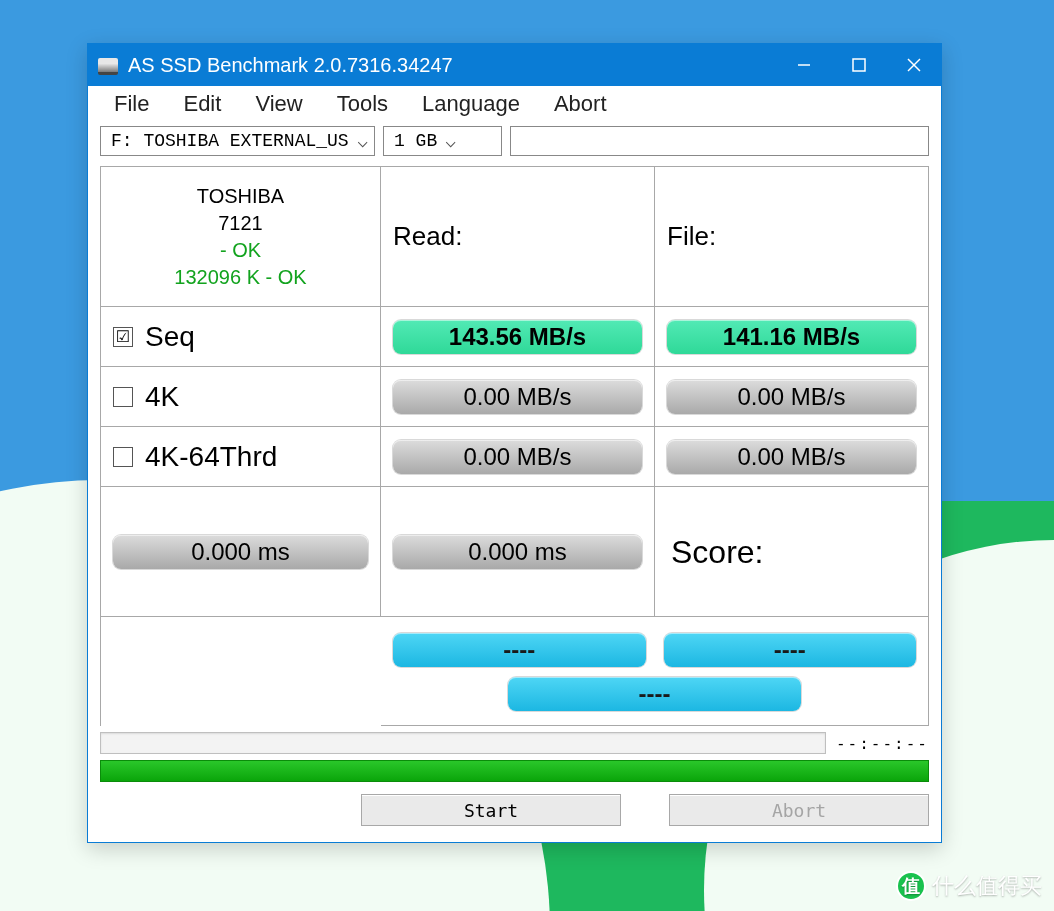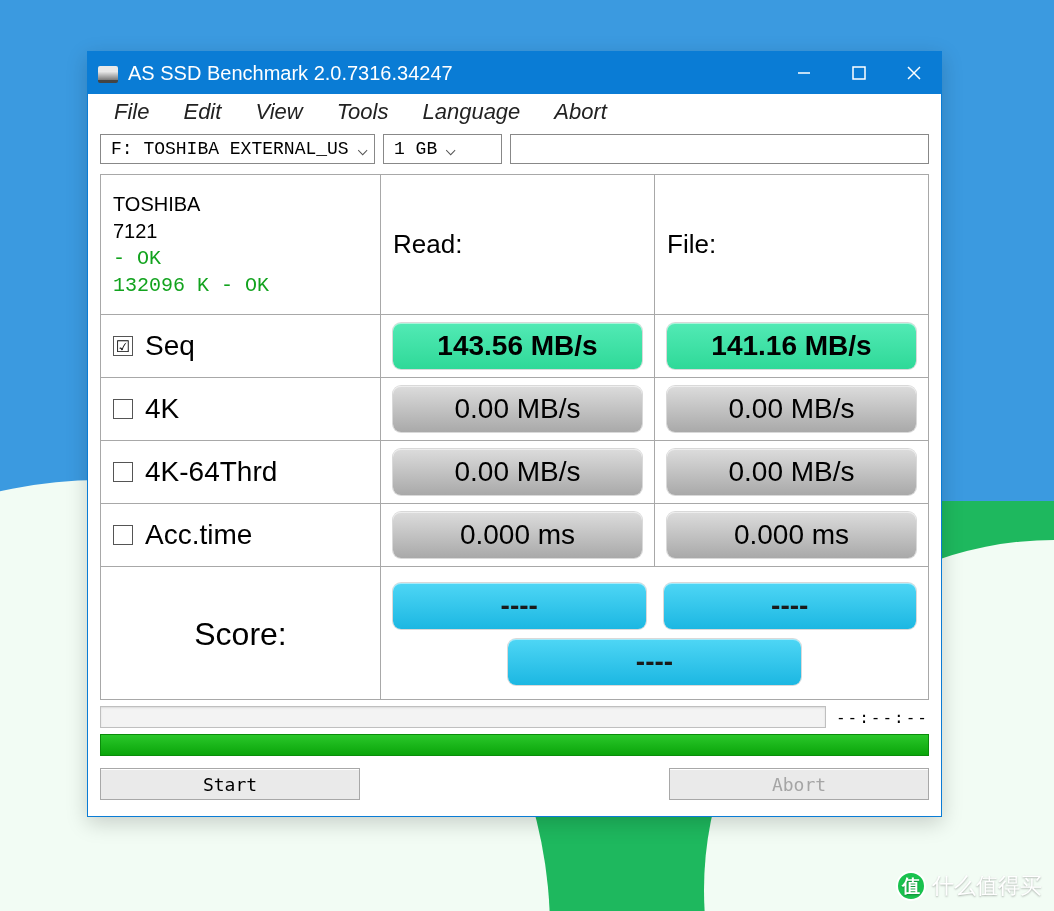--- a/index.html
+++ b/index.html
@@ -20,21 +20,21 @@
   }
   .hill-right {
     position: absolute;
     width: 700px; height: 700px;
     border-radius: 50%;
     background: #f2fcf4;
     right: -350px; top: 540px;
   }
   .window {
     position: absolute;
-    left: 87px; top: 51px;
+    left: 87px; top: 43px;
     width: 855px;
     background: #000000;
     border: 1px solid #0a7cd5;
     box-shadow: 0 6px 20px rgba(0,0,0,.18);
   }
   .titlebar {
     height: 42px;
     background: #0a7cd5;
     color: #fff;
     display: flex;
@@ -60,21 +60,20 @@
   .winbtn svg { display: block; }
   .menubar {
     height: 36px;
     display: flex;
     align-items: center;
     gap: 6px;
     padding: 0 12px;
     font-size: 22px;
     color: #222;
     background: #fff;
-    font-style: italic;
   }
   .menubar .menu-item { padding: 2px 14px; }
   .toolbar {
     display: flex;
     align-items: center;
     gap: 8px;
     padding: 4px 12px 10px;
     background: #fff;
   }
   .combo {
@@ -107,39 +106,39 @@
   .cell {
     border-right: 1px solid #a8a8a8;
     border-bottom: 1px solid #a8a8a8;
     padding: 8px 12px;
     display: flex;
     flex-direction: column;
     justify-content: center;
     min-height: 60px;
   }
   .devcell { font-size: 20px; line-height: 1.35; }
-  .devcell .ok { color: #12a31e; font-family: Liberation Mono, monospace; }
+  .devcell .ok { color: #12a31e; }
   .head-label { font-size: 26px; font-family: Arial, sans-serif; }
   .rowlabel { font-size: 28px; display: flex; align-items: center; gap: 12px; }
   .chk {
     width: 20px; height: 20px; border: 1px solid #555; background: #fff;
     display: inline-flex; align-items: center; justify-content: center;
     font-size: 16px; font-family: Arial;
   }
   .pill {
-    width: 100%; height: 46px;
+    width: 100%; height: 34px;
     border-radius: 8px;
     display: flex; align-items: center; justify-content: center;
-    font-size: 28px;
+    font-size: 24px;
     box-shadow: inset 0 1px 0 rgba(255,255,255,.5), 0 0 0 1px rgba(0,0,0,.15);
   }
   .pill.green { background: linear-gradient(#52eab5, #2fd998); color: #000; font-weight: 600; }
   .pill.gray  { background: linear-gradient(#dcdcdc, #a9a9a9); color: #000; text-align: right; }
   .pill.blue  { background: linear-gradient(#4ed6f5, #1cb7e2); color: #1a1a1a; font-weight: 600;}
-  .score-cell { padding: 14px 16px 18px; text-align: center; }
+  .score-cell { padding: 14px 16px 18px; }
   .score-label { font-size: 32px; padding-top: 6px; }
   .score-grid {
     grid-column: 2 / span 2;
     border-right: 1px solid #a8a8a8;
     border-bottom: 1px solid #a8a8a8;
     padding: 16px 12px 14px;
     display: flex; flex-direction: column; align-items: center; gap: 10px;
   }
   .score-top { display: flex; gap: 18px; width: 100%; }
   .score-top .pill, .score-bot .pill { flex: 1; }
@@ -155,21 +154,21 @@
     box-shadow: inset 0 1px 2px rgba(0,0,0,.1);
   }
   .time-label { font-family: "SimSun",monospace; font-size: 16px; letter-spacing: 2px; }
   .greenbar {
     height: 22px;
     background: linear-gradient(#2ac72a, #0aa50a);
     margin-top: 6px;
     border: 1px solid #0a8c0a;
   }
   .btnrow {
-    display: flex; gap: 48px; justify-content: space-between;
+    display: flex; gap: 48px; justify-content: flex-end;
     padding: 12px 0 4px;
   }
   .btn {
     width: 260px; height: 32px;
     border: 1px solid #a8a8a8;
     background: #eaeaea;
     box-shadow: inset 0 1px 0 #fff;
     font-family: "SimSun","NSimSun",monospace;
     font-size: 18px;
     display: flex; align-items: center; justify-content: center;
@@ -233,21 +232,21 @@
     <div class="combo size">
       <span>1 GB</span>
       <span class="chev">⌵</span>
     </div>
     <div class="textbox"></div>
   </div>
 
   <div class="content">
     <div class="grid">
 
-      <div class="cell devcell" style="min-height:140px;">
+      <div class="cell devcell" style="min-height:140px;align-items:center;">
         <div>TOSHIBA</div>
         <div>7121</div>
         <div class="ok"> - OK</div>
         <div class="ok">132096 K - OK</div>
       </div>
       <div class="cell">
           <span class="head-label">Read:</span>
         </div>
       <div class="cell">
           <span class="head-label">File:</span>
@@ -286,26 +285,20 @@
           </div>
       </div>
       <div class="cell">
           <div class="pill gray">0.00 MB/s</div>
         </div>
       <div class="cell">
           <div class="pill gray">0.00 MB/s</div>
         </div>
 
       <div class="cell">
-        <div class="rowlabel">
-            <span class="chk"></span>
-            <span>Acc.time</span>
-          </div>
-      </div>
-      <div class="cell">
           <div class="pill gray">0.000 ms</div>
         </div>
       <div class="cell">
           <div class="pill gray">0.000 ms</div>
         </div>
 
       <div class="cell score-cell" style="min-height:130px;">
         <span class="score-label">Score:</span>
       </div>
       <div class="score-grid">

